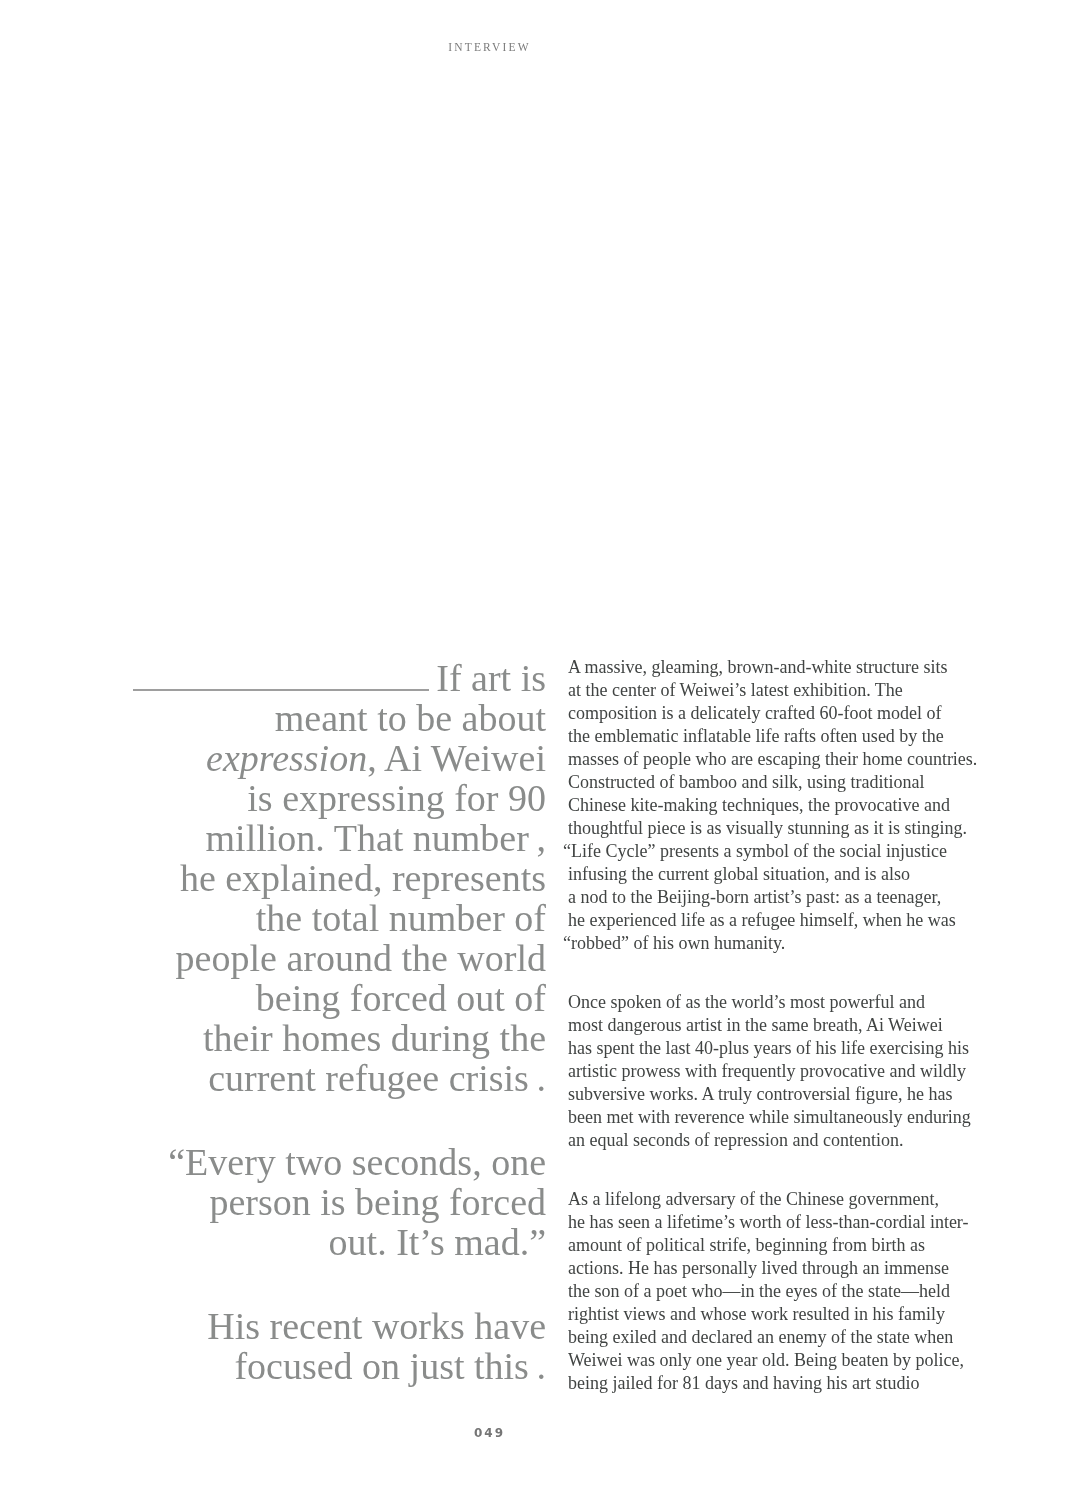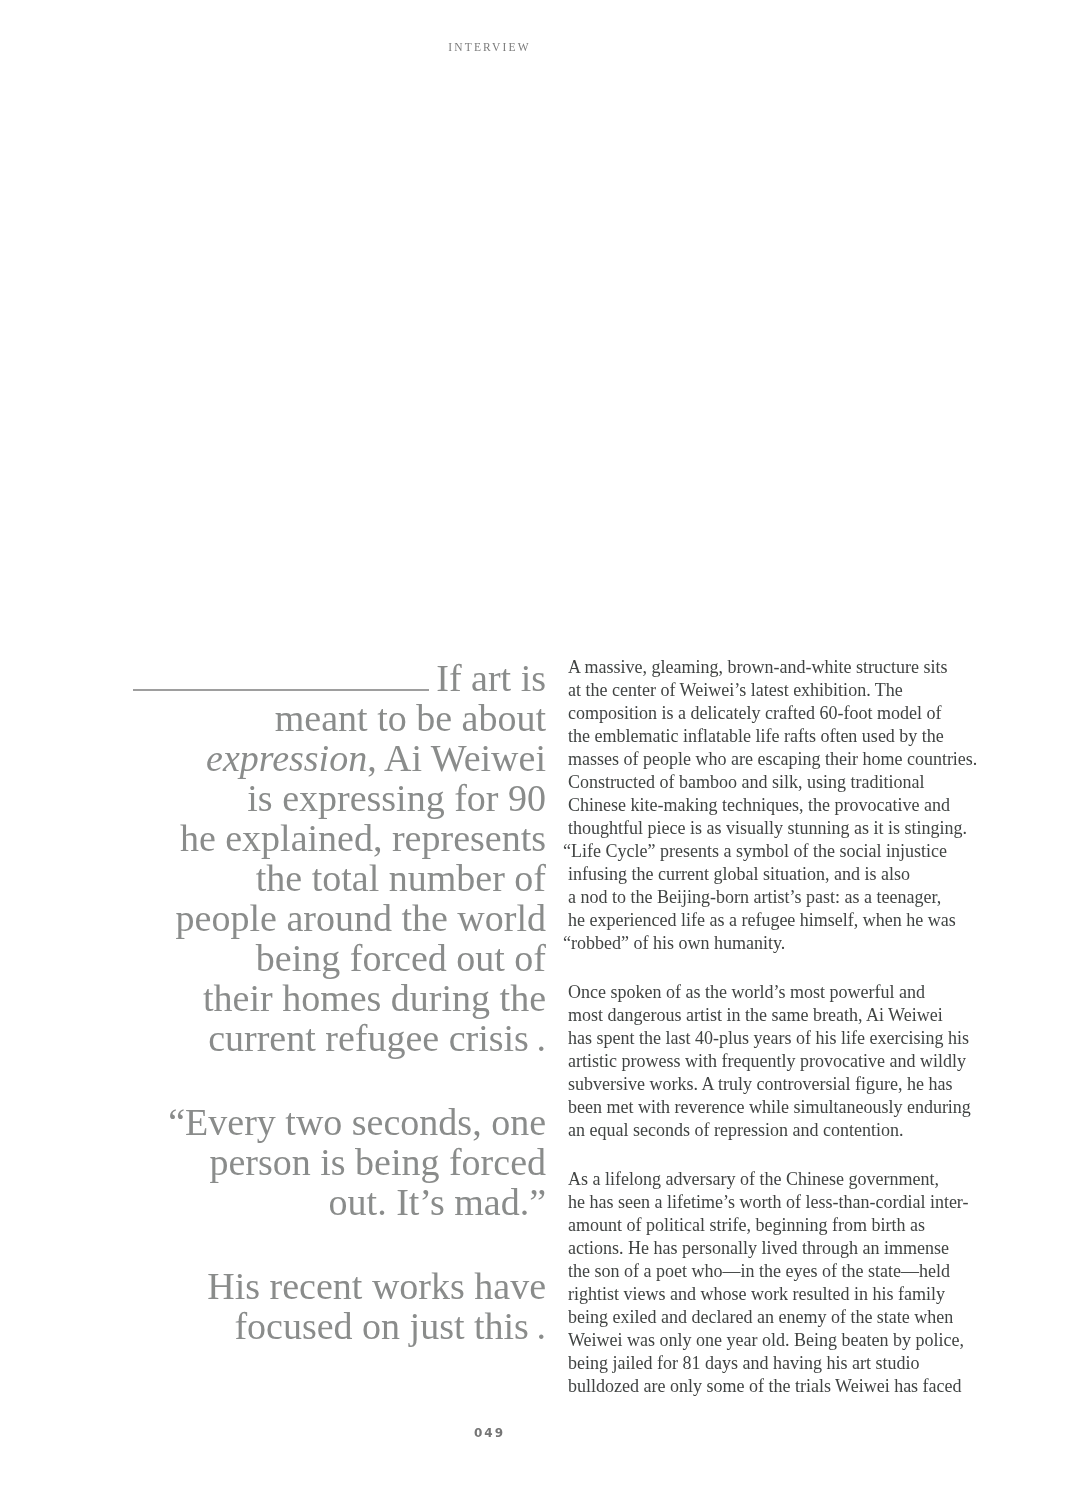--- a/index.html
+++ b/index.html
@@ -30,21 +30,21 @@
     border-bottom:2px solid var(--rule, #9e9e9e);
     margin-right:7px;
   }
   .italic { font-style:italic; }
   .article {
     position:absolute; top:656px; left:568px; width:446px;
     font-size:18px; line-height:23px;
     color:var(--body, #424242);
   }
   .article p { margin:0; }
-  .article p + p { margin-top:26px; }
+  .article p + p { margin-top:36px; }
   .b-line { display:block; white-space:nowrap; }
   .hang { margin-left:-5px; }
   .pagenum {
     position:absolute; top:1426px; left:0; width:100%;
     text-align:center;
     font-family:"DejaVu Sans","Liberation Sans",sans-serif;
     font-weight:bold;
     font-size:12px; letter-spacing:2px;
     color:var(--pagenum, #757575);
   }
@@ -55,20 +55,21 @@
 <div class="page">
 
   <div class="kicker">INTERVIEW</div>
 
   <aside class="pullquote">
     <p class="pq-para">
       <span class="pq-line"><span class="rule"></span><span>If art is</span></span>
       <span class="pq-line">meant to be about</span>
       <span class="pq-line"><span class="italic">expression</span><span>, Ai Weiwei</span></span>
       <span class="pq-line">is expressing for 90</span>
+      <span class="pq-line">million. That number ,</span>
       <span class="pq-line">he explained, represents</span>
       <span class="pq-line">the total number of</span>
       <span class="pq-line">people around the world</span>
       <span class="pq-line">being forced out of</span>
       <span class="pq-line">their homes during the</span>
       <span class="pq-line">current refugee crisis .</span>
     </p>
     <p class="pq-para">
       <span class="pq-line">“Every two seconds, one</span>
       <span class="pq-line">person is being forced</span>
@@ -108,19 +109,18 @@
     <p>
       <span class="b-line">As a lifelong adversary of the Chinese government,</span>
       <span class="b-line">he has seen a lifetime’s worth of less-than-cordial inter-</span>
       <span class="b-line">amount of political strife, beginning from birth as</span>
       <span class="b-line">actions. He has personally lived through an immense</span>
       <span class="b-line">the son of a poet who—in the eyes of the state—held</span>
       <span class="b-line">rightist views and whose work resulted in his family</span>
       <span class="b-line">being exiled and declared an enemy of the state when</span>
       <span class="b-line">Weiwei was only one year old. Being beaten by police,</span>
       <span class="b-line">being jailed for 81 days and having his art studio</span>
-      <span class="b-line">bulldozed are only some of the trials Weiwei has faced</span>
     </p>
   </section>
 
   <div class="pagenum">049</div>
 
 </div>
 
 </body></html>

